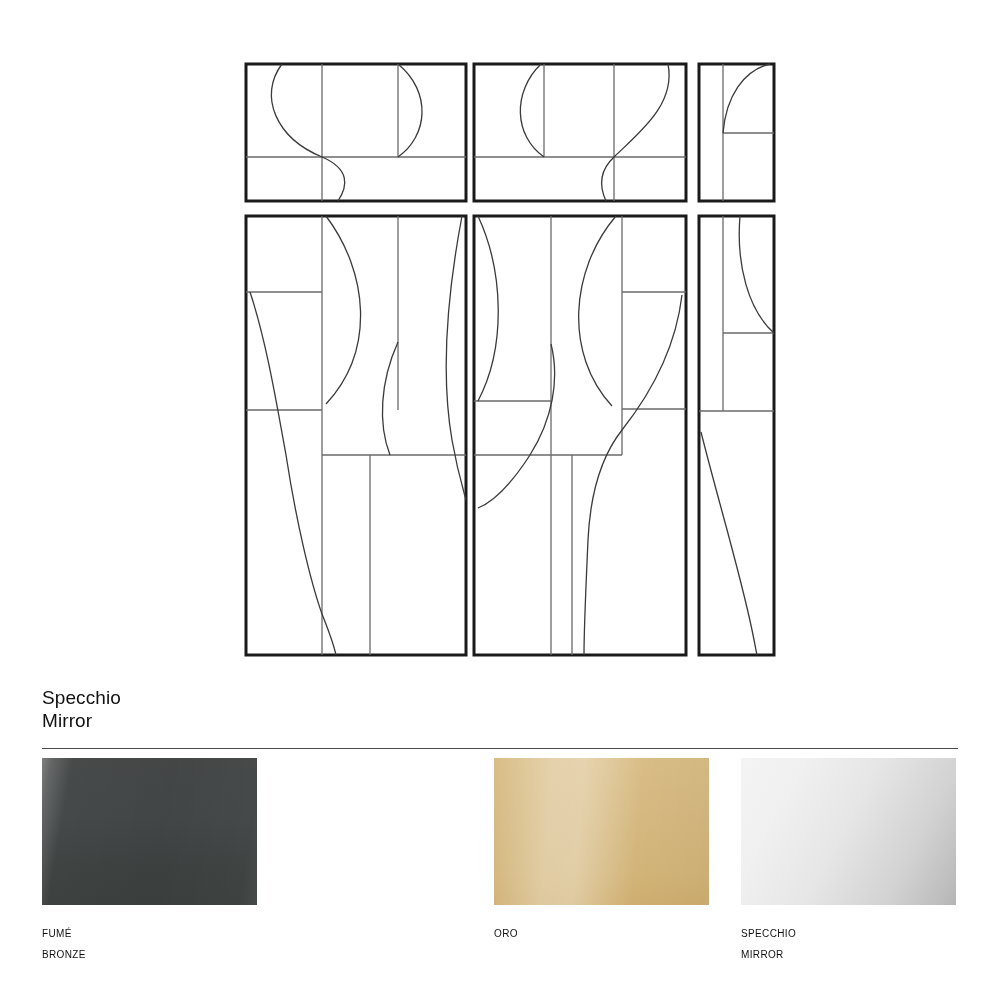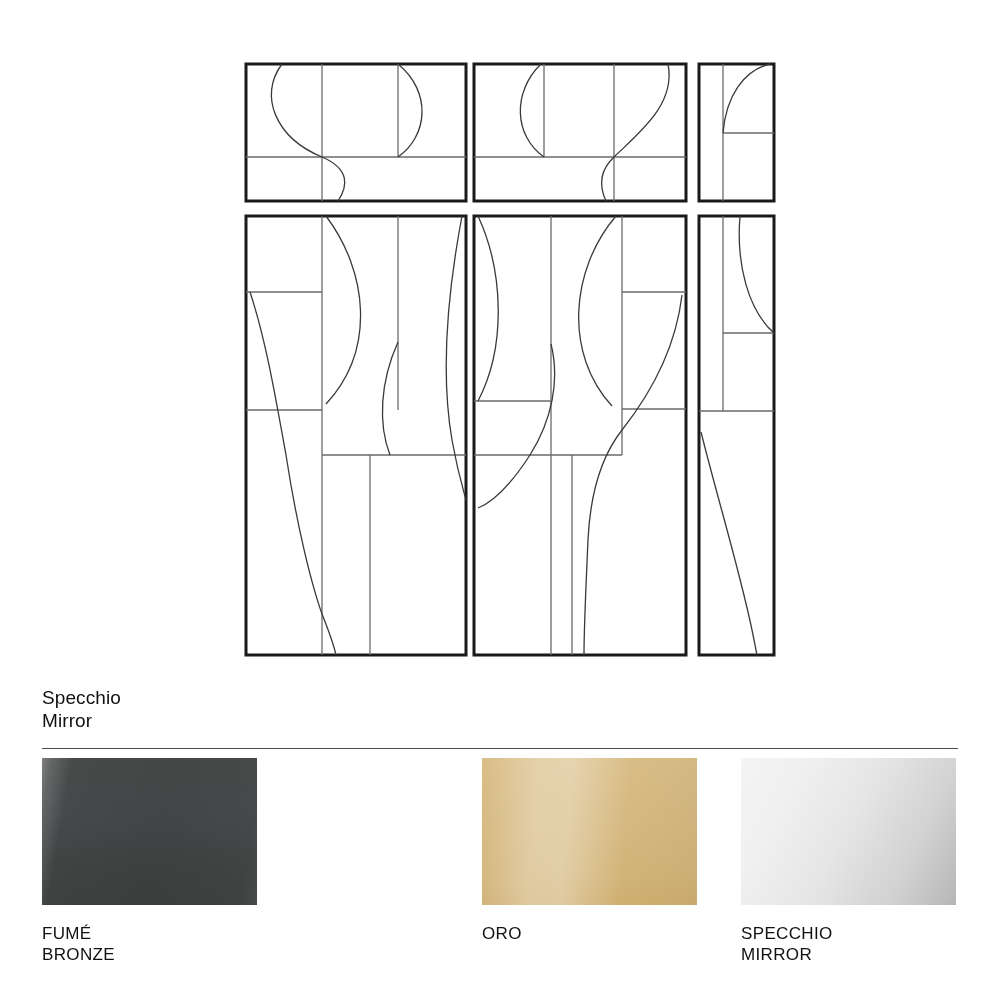--- a/index.html
+++ b/index.html
@@ -60,21 +60,21 @@
     width: 920px;
     height: 225px;
   }
   .swatch-cell {
     position: absolute;
     top: 0;
     width: 215px;
   }
   .swatch-cell.c0 { left: 0px; }
   .swatch-cell.c1 { left: 233px; }
-  .swatch-cell.c2 { left: 440px; }
+  .swatch-cell.c2 { left: 452px; }
   .swatch-cell.c3 { left: 699px; }
 
   .swatch-chip {
     width: 215px;
     height: 147px;
     display: block;
   }
   .chip-fume {
     background:
       linear-gradient(100deg,
@@ -114,21 +114,21 @@
         #e6e6e6 48%,
         #d2d2d2 76%,
         #bcbcbc 95%,
         #b4b4b4 100%);
   }
 
   .swatch-labels {
     margin-top: 18px;
   }
   .swatch-label {
-    font-size: 17px;
+    font-size: 10px;
     line-height: 21px;
     letter-spacing: 0.35px;
     color: #111111;
     white-space: pre;
   }
 </style>
 </head>
 <body>
 
 <div id="drawing-area">

